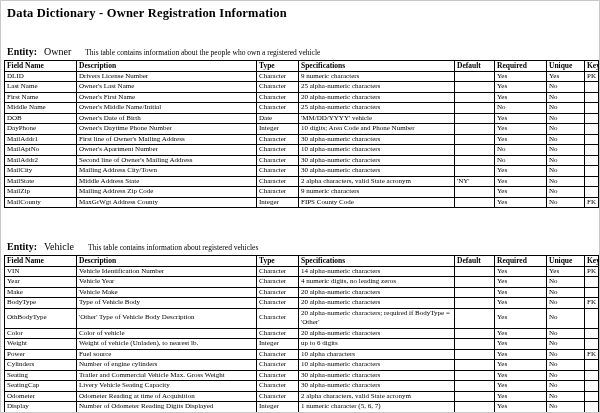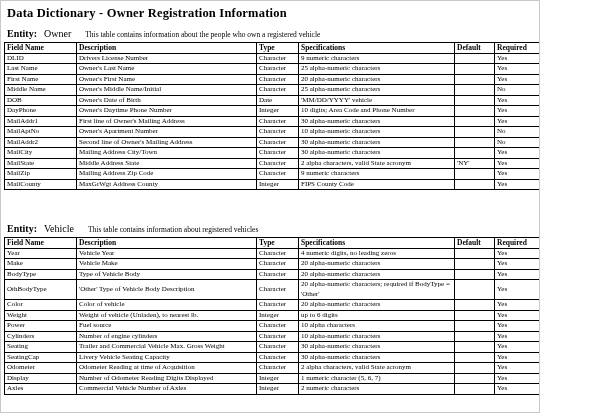--- a/index.html
+++ b/index.html
@@ -1,30 +1,30 @@
 <!DOCTYPE html>
 <html><head>
 <meta charset="utf-8">
 <style>
   html,body{margin:0;padding:0;background:#fff;}
   .page{
-    width:540px;height:413px;box-sizing:border-box;
+    width:600px;height:413px;box-sizing:border-box;
     background:#ffffff;color:#000;
     font-family:"Liberation Serif", serif;
     padding:4px 3px 0 3px;overflow:hidden;position:relative;
     border:1px solid #c8c8c8;
   }
   .doc-title{
     font-size:12.5px;font-weight:bold;margin:1px 0 0 3px;letter-spacing:.2px;
   }
   .entity-line{margin:0 0 1px 3px;white-space:nowrap;}
   .entity-label{font-size:10px;font-weight:bold;}
   .entity-name{font-size:10px;font-weight:normal;padding-left:3px;}
   .entity-note{font-size:7.5px;padding-left:10px;}
-  .owner-block{margin-top:2px;}
+  .owner-block{margin-top:20px;}
   .vehicle-block{margin-top:28px;}
   table.dict{
     border-collapse:collapse;table-layout:fixed;width:594px;margin-top:1px;
   }
   table.dict th, table.dict td{
     border:1px solid #000;
     font-size:7px;line-height:9.5px;padding:0 2px;
     text-align:left;vertical-align:middle;
     overflow:hidden;word-wrap:break-word;
   }
@@ -230,20 +230,30 @@
             <th>Type</th>
             <th>Specifications</th>
             <th>Default</th>
             <th>Required</th>
             <th>Unique</th>
             <th>Key(s)</th>
           </tr>
       </thead>
       <tbody>
           <tr>
+            <td>VIN</td>
+            <td>Vehicle Identification Number</td>
+            <td>Character</td>
+            <td>14 alpha-numeric characters</td>
+            <td></td>
+            <td>Yes</td>
+            <td>Yes</td>
+            <td>PK</td>
+          </tr>
+          <tr>
             <td>Year</td>
             <td>Vehicle Year</td>
             <td>Character</td>
             <td>4 numeric digits, no leading zeros</td>
             <td></td>
             <td>Yes</td>
             <td>No</td>
             <td></td>
           </tr>
           <tr>

